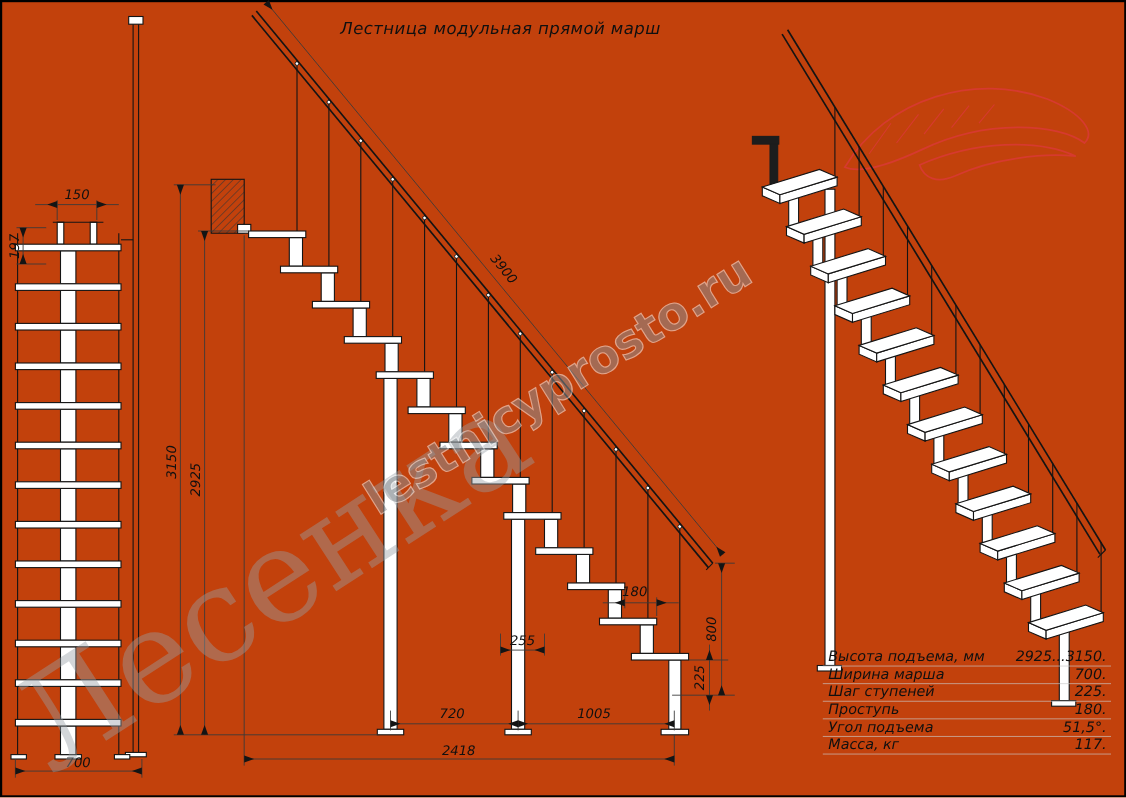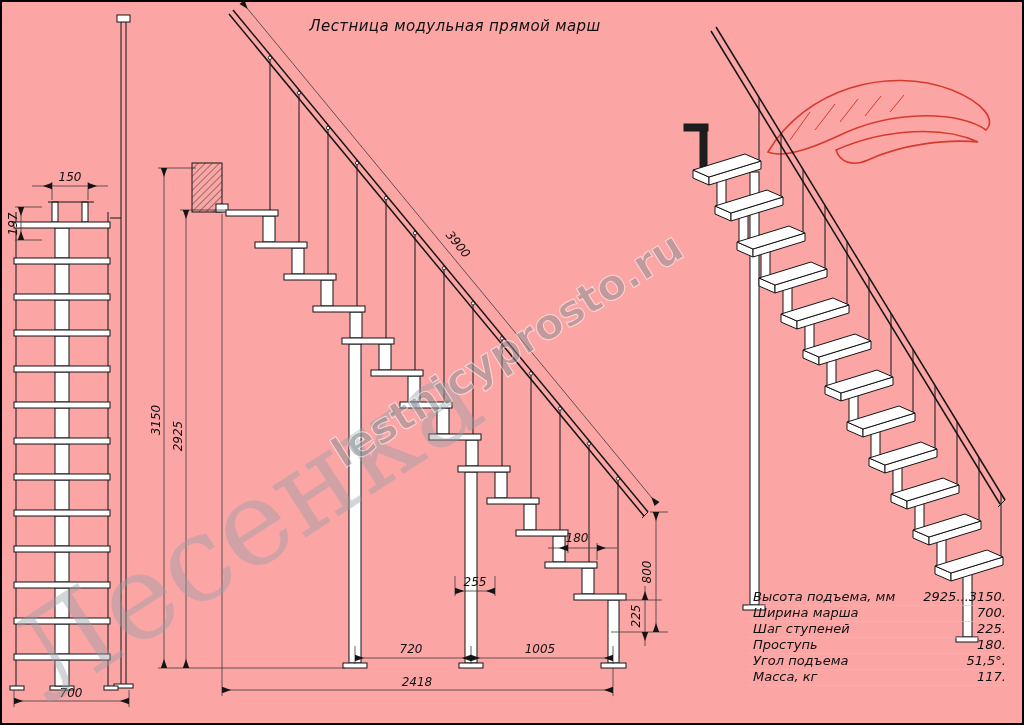--- a/index.html
+++ b/index.html
@@ -1,16 +1,16 @@
 <!DOCTYPE html>
 <html><head>
 <meta charset="utf-8">
 <style>
   html,body{margin:0;padding:0;background:#fff;}
-  .sheet{position:relative;width:1024px;height:725px;background:#fca5a5;overflow:hidden;}
+  .sheet{position:relative;width:1024px;height:725px;background:#c2410c;overflow:hidden;}
   svg{position:absolute;left:0;top:0;}
   .border{fill:none;stroke:#000;stroke-width:2;}
   .ln{stroke:#141414;stroke-width:1;fill:none;}
   .thin{stroke:#3a3a3a;stroke-width:0.8;fill:none;}
   .rail{stroke:#141414;stroke-width:1.5;fill:none;}
   .part{fill:#ffffff;stroke:#141414;stroke-width:1;}
   .dark{fill:#1d1d1d;stroke:#1d1d1d;}
   .fit{fill:#ffffff;stroke:#141414;stroke-width:0.8;}
   .dim{font:italic 12px "DejaVu Sans",sans-serif;fill:#101010;}
   .title{font:italic 15px "DejaVu Sans",sans-serif;fill:#101010;letter-spacing:0.4px;}

